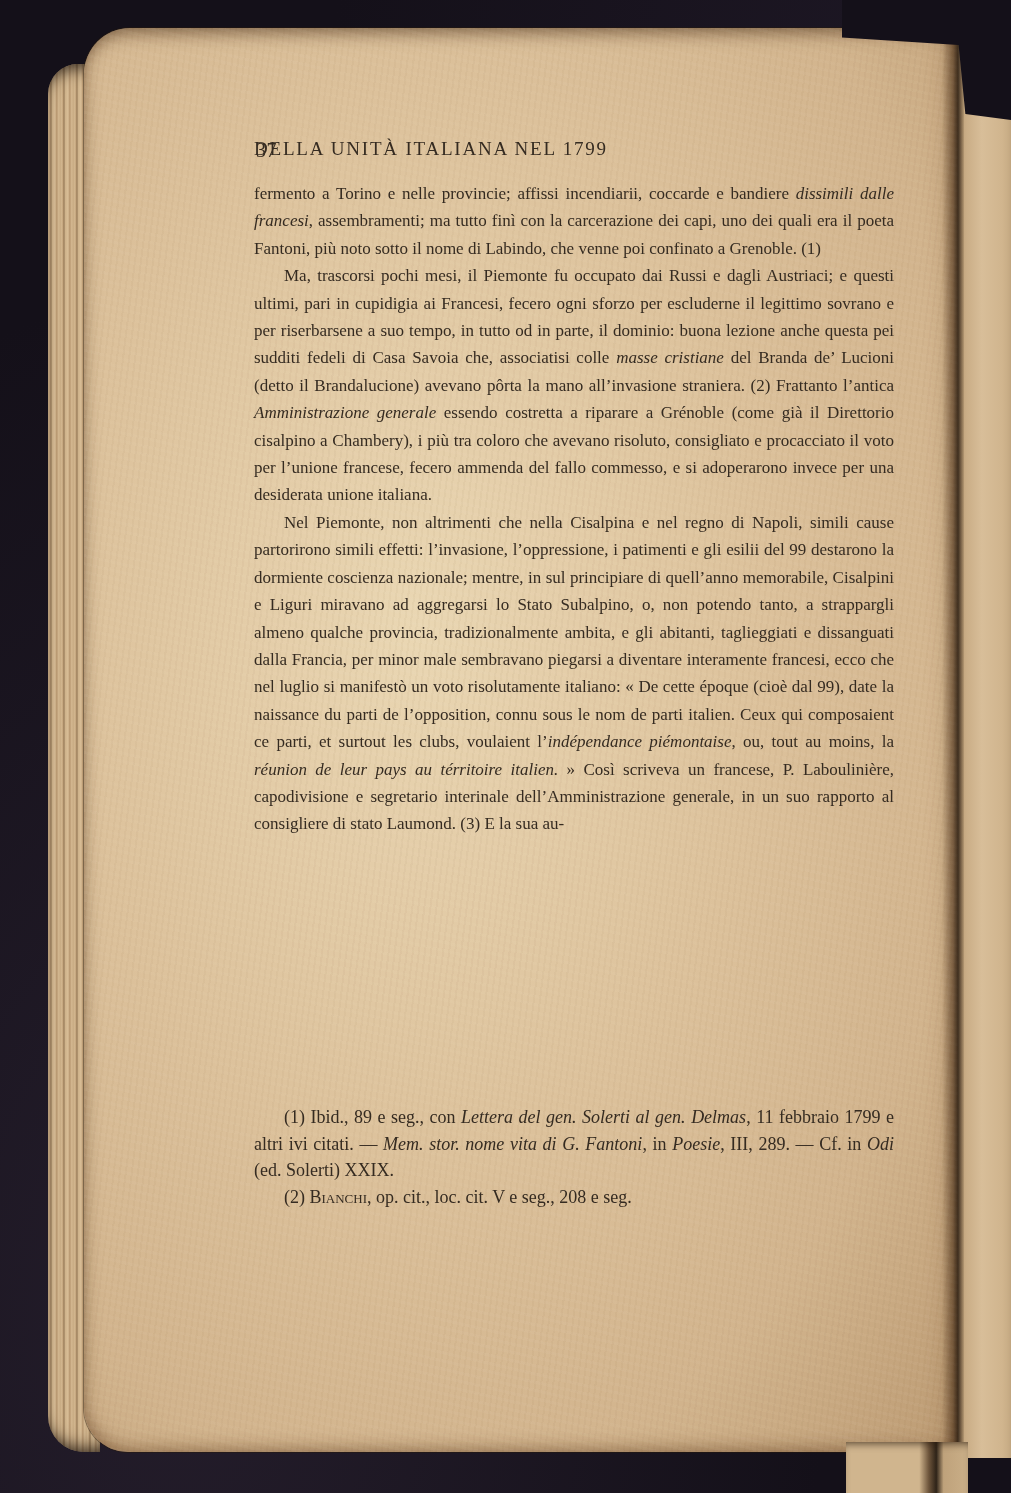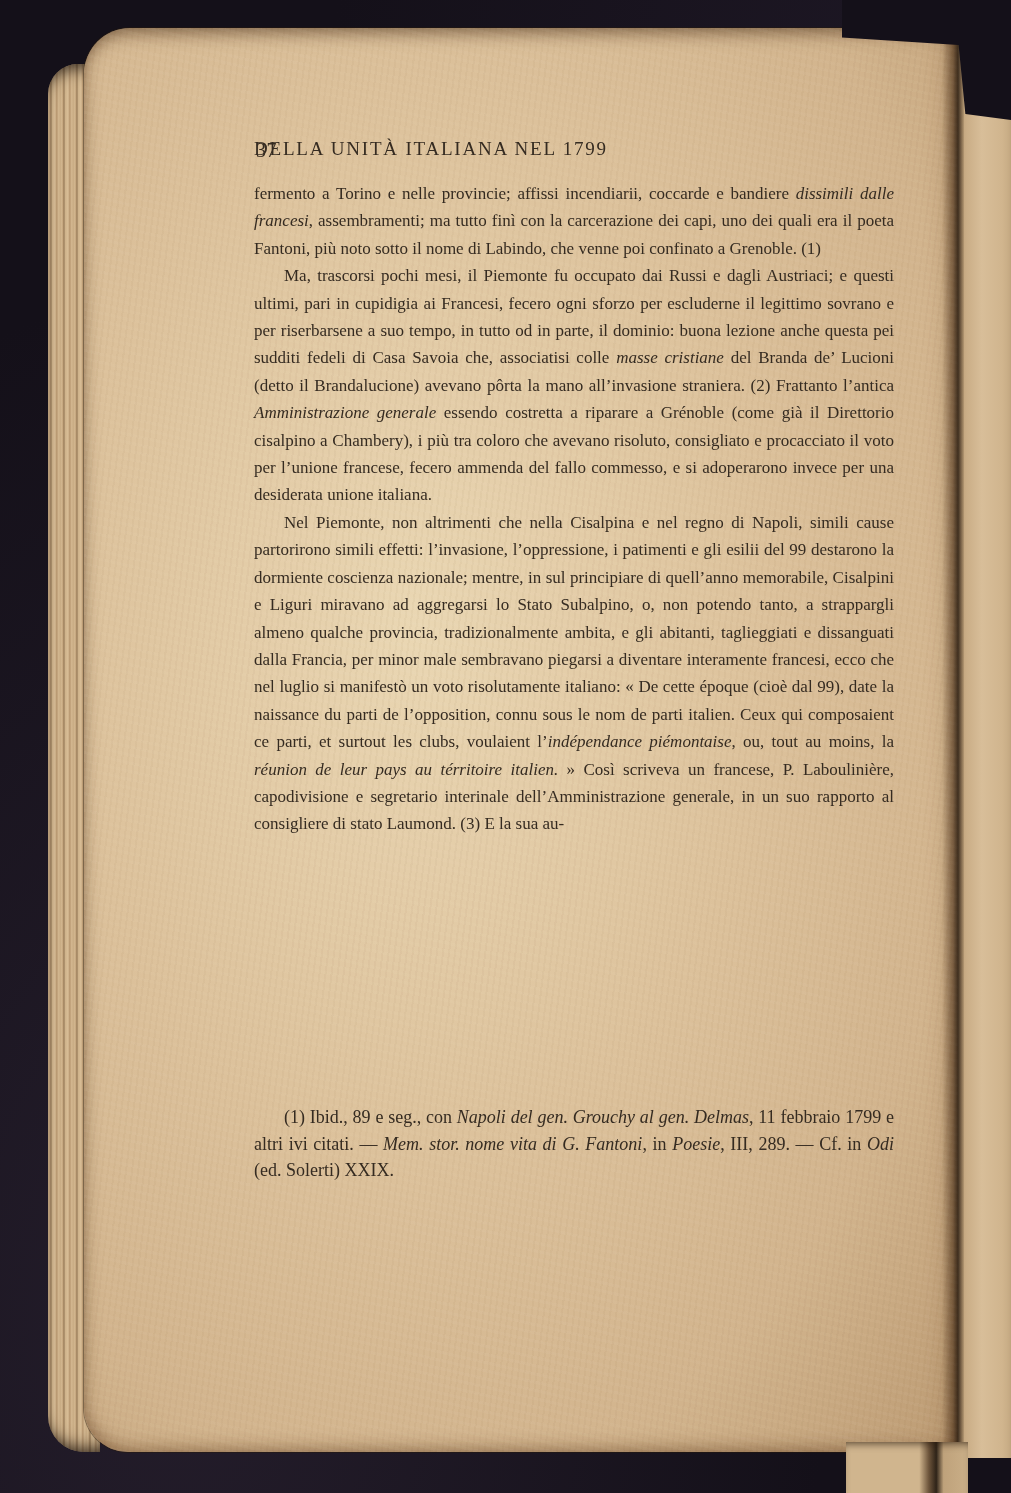--- a/index.html
+++ b/index.html
@@ -93,21 +93,22 @@
     <div class="page-header">
       <span class="page-num">37</span>
       <span class="running-title">DELLA UNITÀ ITALIANA NEL 1799</span>
     </div>
     <div class="body-text" id="body-text">
         <p><span>fermento a Torino e nelle provincie; affissi incendiarii, coccarde e bandiere </span><span class="it">dissimili dalle francesi</span><span>, assembramenti; ma tutto finì con la carcerazione dei capi, uno dei quali era il poeta Fantoni, più noto sotto il nome di Labindo, che venne poi confinato a Grenoble. (1)</span></p>
         <p class="indent"><span>Ma, trascorsi pochi mesi, il Piemonte fu occupato dai Russi e dagli Austriaci; e questi ultimi, pari in cupidigia ai Francesi, fecero ogni sforzo per escluderne il legittimo sovrano e per riserbarsene a suo tempo, in tutto od in parte, il dominio: buona lezione anche questa pei sudditi fedeli di Casa Savoia che, associatisi colle </span><span class="it">masse cristiane</span><span> del Branda de’ Lucioni (detto il Brandalucione) avevano pôrta la mano all’invasione straniera. (2) Frattanto l’antica </span><span class="it">Amministrazione generale</span><span> essendo costretta a riparare a Grénoble (come già il Direttorio cisalpino a Chambery), i più tra coloro che avevano risoluto, consigliato e procacciato il voto per l’unione francese, fecero ammenda del fallo commesso, e si adoperarono invece per una desiderata unione italiana.</span></p>
         <p class="indent"><span>Nel Piemonte, non altrimenti che nella Cisalpina e nel regno di Napoli, simili cause partorirono simili effetti: l’invasione, l’oppressione, i patimenti e gli esilii del 99 destarono la dormiente coscienza nazionale; mentre, in sul principiare di quell’anno memorabile, Cisalpini e Liguri miravano ad aggregarsi lo Stato Subalpino, o, non potendo tanto, a strappargli almeno qualche provincia, tradizionalmente ambita, e gli abitanti, taglieggiati e dissanguati dalla Francia, per minor male sembravano piegarsi a diventare interamente francesi, ecco che nel luglio si manifestò un voto risolutamente italiano: « De cette époque (cioè dal 99), date la naissance du parti de l’opposition, connu sous le nom de parti italien. Ceux qui composaient ce parti, et surtout les clubs, voulaient l’</span><span class="it">indépendance piémontaise</span><span>, ou, tout au moins, la </span><span class="it">réunion de leur pays au térritoire italien.</span><span> » Così scriveva un francese, P. Laboulinière, capodivisione e segretario interinale dell’Amministrazione generale, in un suo rapporto al consigliere di stato Laumond. (3) E la sua au-</span></p>
       </div>
     <div class="footnotes" id="footnotes">
-        <p class="indent"><span>(1) Ibid., 89 e seg., con </span><span class="it">Napoli del gen. Grouchy al gen. Delmas</span><span>, 11 febbraio 1799 e altri ivi citati. — </span><span class="it">Mem. stor. nome vita di G. Fantoni</span><span>, in </span><span class="it">Poesie</span><span>, III, 289. — Cf. in </span><span class="it">Odi</span><span> (ed. Solerti) XXIX.</span></p>
+        <p class="indent"><span>(1) Ibid., 89 e seg., con </span><span class="it">Lettera del gen. Solerti al gen. Delmas</span><span>, 11 febbraio 1799 e altri ivi citati. — </span><span class="it">Mem. stor. nome vita di G. Fantoni</span><span>, in </span><span class="it">Poesie</span><span>, III, 289. — Cf. in </span><span class="it">Odi</span><span> (ed. Solerti) XXIX.</span></p>
+        <p class="indent"><span>(2) </span><span class="sc">Bianchi</span><span>, op. cit., loc. cit. V e seg., 208 e seg.</span></p>
       </div>
   </div>
 
   <div class="right-page"></div>
   <div class="gutter-shadow"></div>
   <div class="top-right-wedge"></div>
   <div class="bottom-curl"></div>
 </div>
 
 </body></html>

